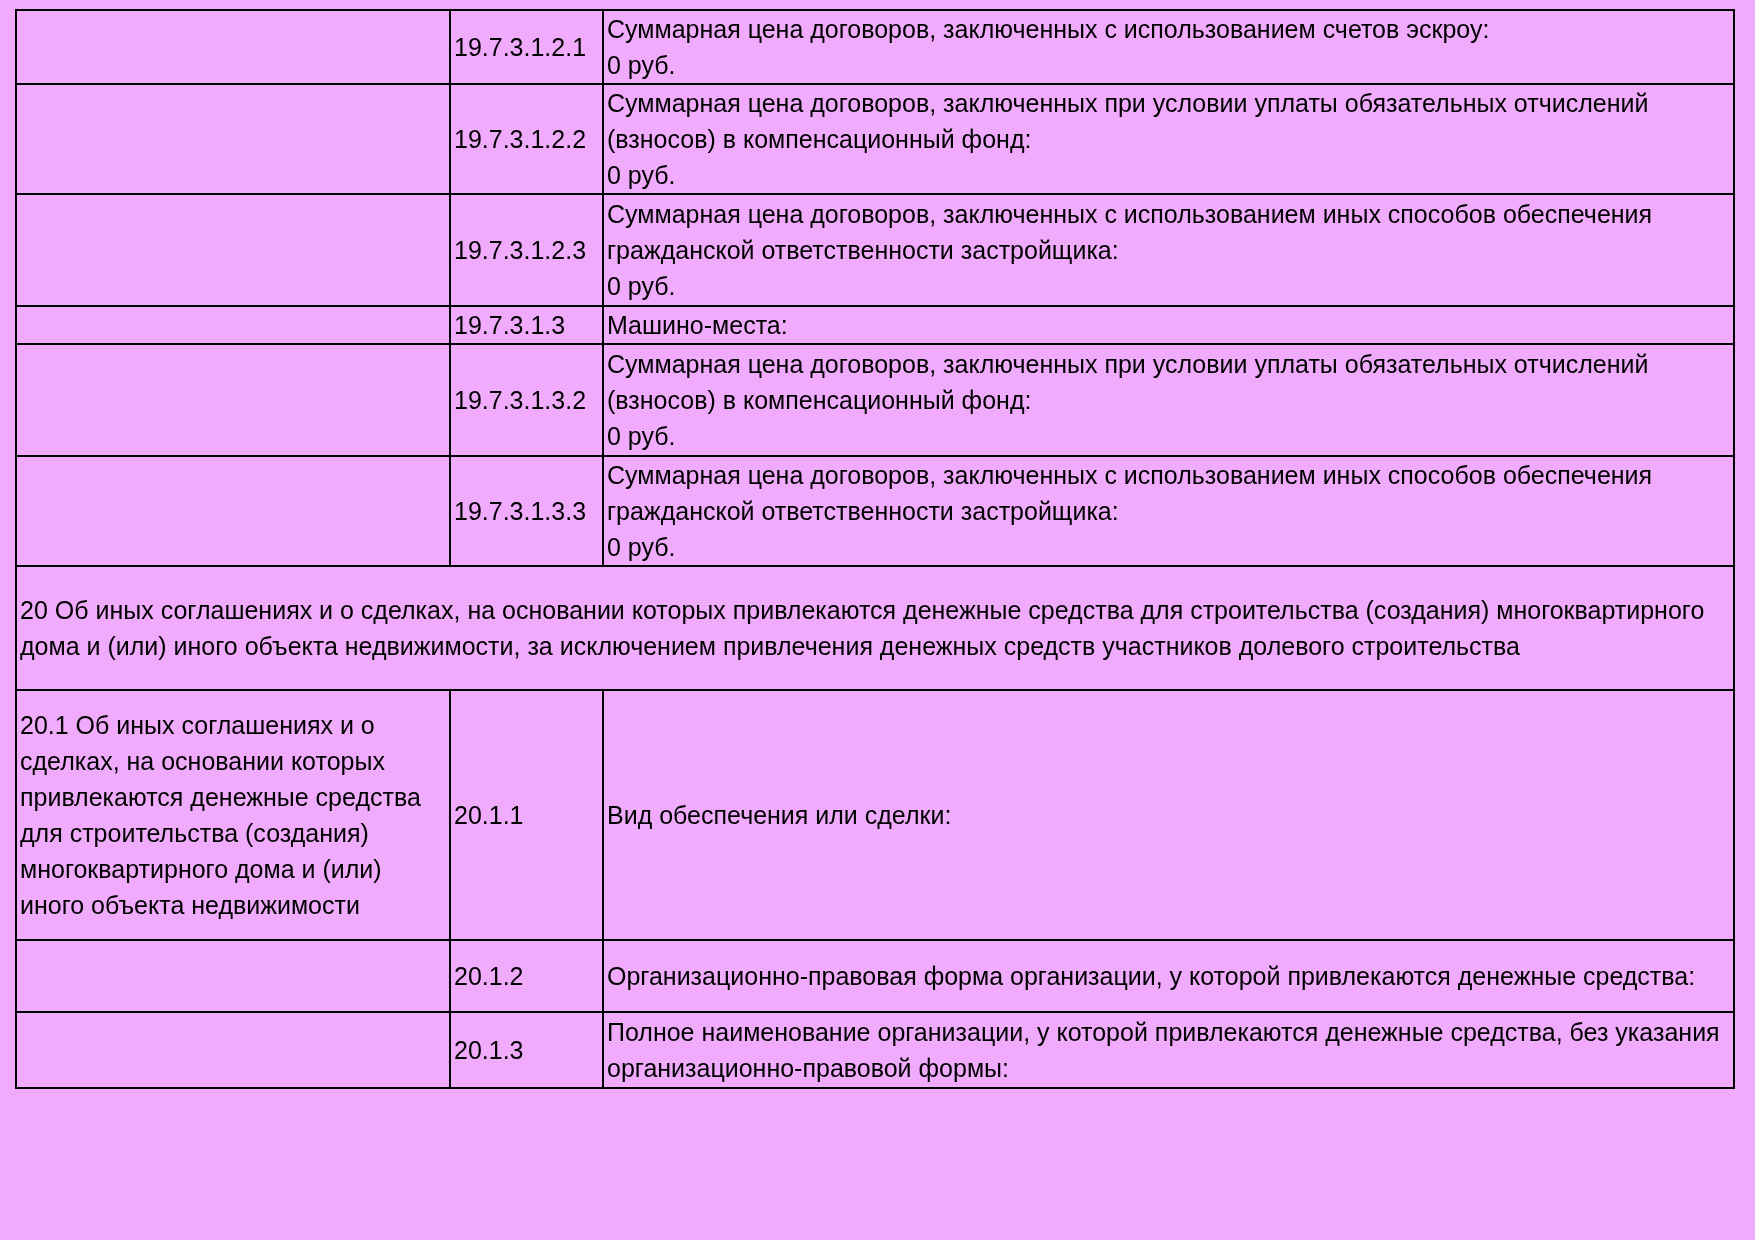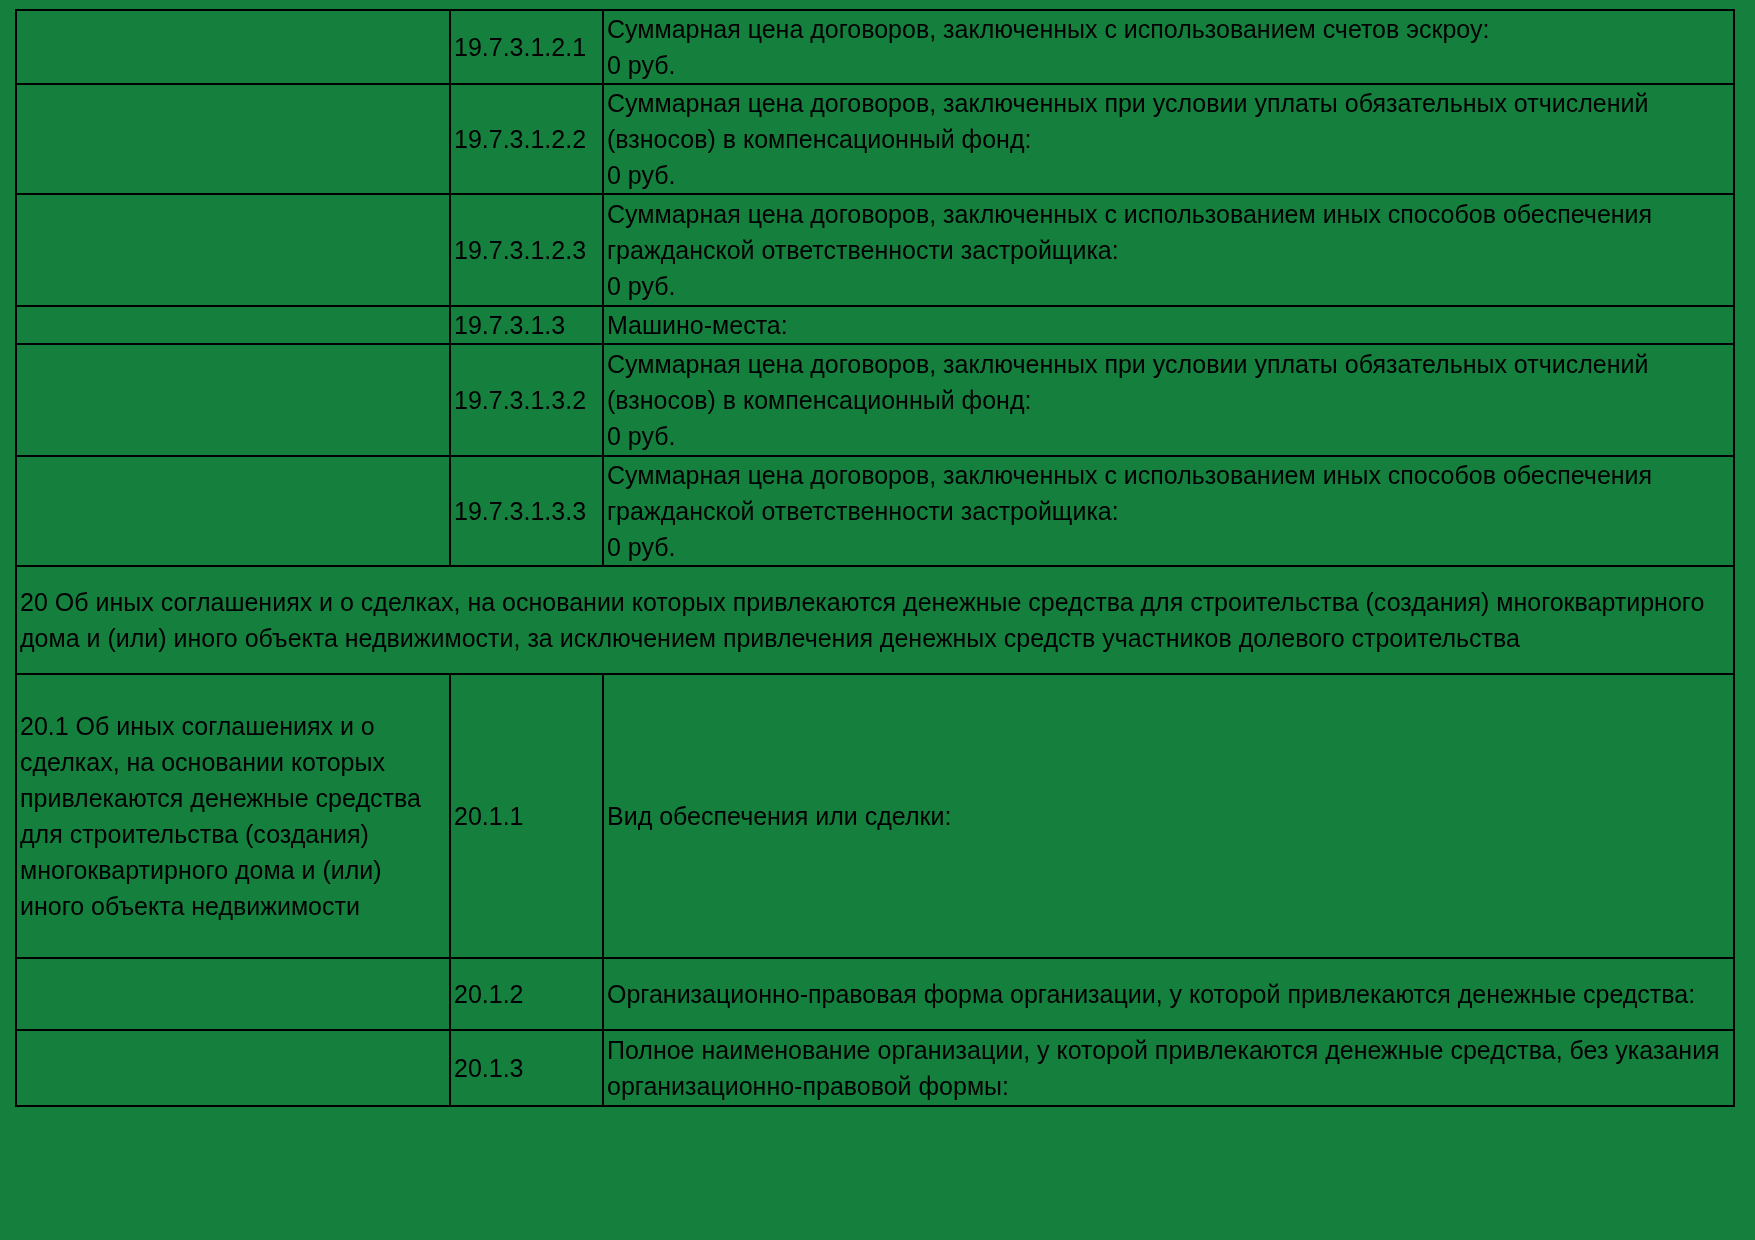--- a/index.html
+++ b/index.html
@@ -7,21 +7,21 @@
     padding: 0;
     background: #ffffff;
     font-family: "Liberation Sans", sans-serif;
     font-size: 25px;
     line-height: 36px;
     color: #000000;
   }
   .page {
     width: 1755px;
     height: 1240px;
-    background: #15803d;
+    background: #f0abfc;
     box-sizing: border-box;
     padding: 9px 0 0 15px;
   }
   table.decl {
     border-collapse: collapse;
     table-layout: fixed;
     width: 1720px;
   }
   table.decl td {
     border: 2px solid #000000;
@@ -33,22 +33,22 @@
   col.c2 { width: 153px; }
   col.c3 { width: auto;  }
   .val { font-weight: normal; }
   tr.r1  { height: 74px;  }
   tr.r2  { height: 110px; }
   tr.r3  { height: 112px; }
   tr.r4  { height: 38px; padding-left: 47px;  }
   tr.r5  { height: 76px;  }
   tr.r6  { height: 112px; }
   tr.r7  { height: 110px; }
-  tr.r8  { height: 108px; }
-  tr.r9  { height: 284px; padding-left: 28px; }
+  tr.r8  { height: 124px; }
+  tr.r9  { height: 250px; padding-left: 28px; }
   tr.r10 { height: 72px;  }
   tr.r11 { height: 76px; border-radius: 20px;  }
   tr.r12 { height: 76px;  }
   td.section-cell { vertical-align: middle; }
   td.left-cell { vertical-align: middle; }
 </style>
 </head>
 <body>
 
 <div class="page">

